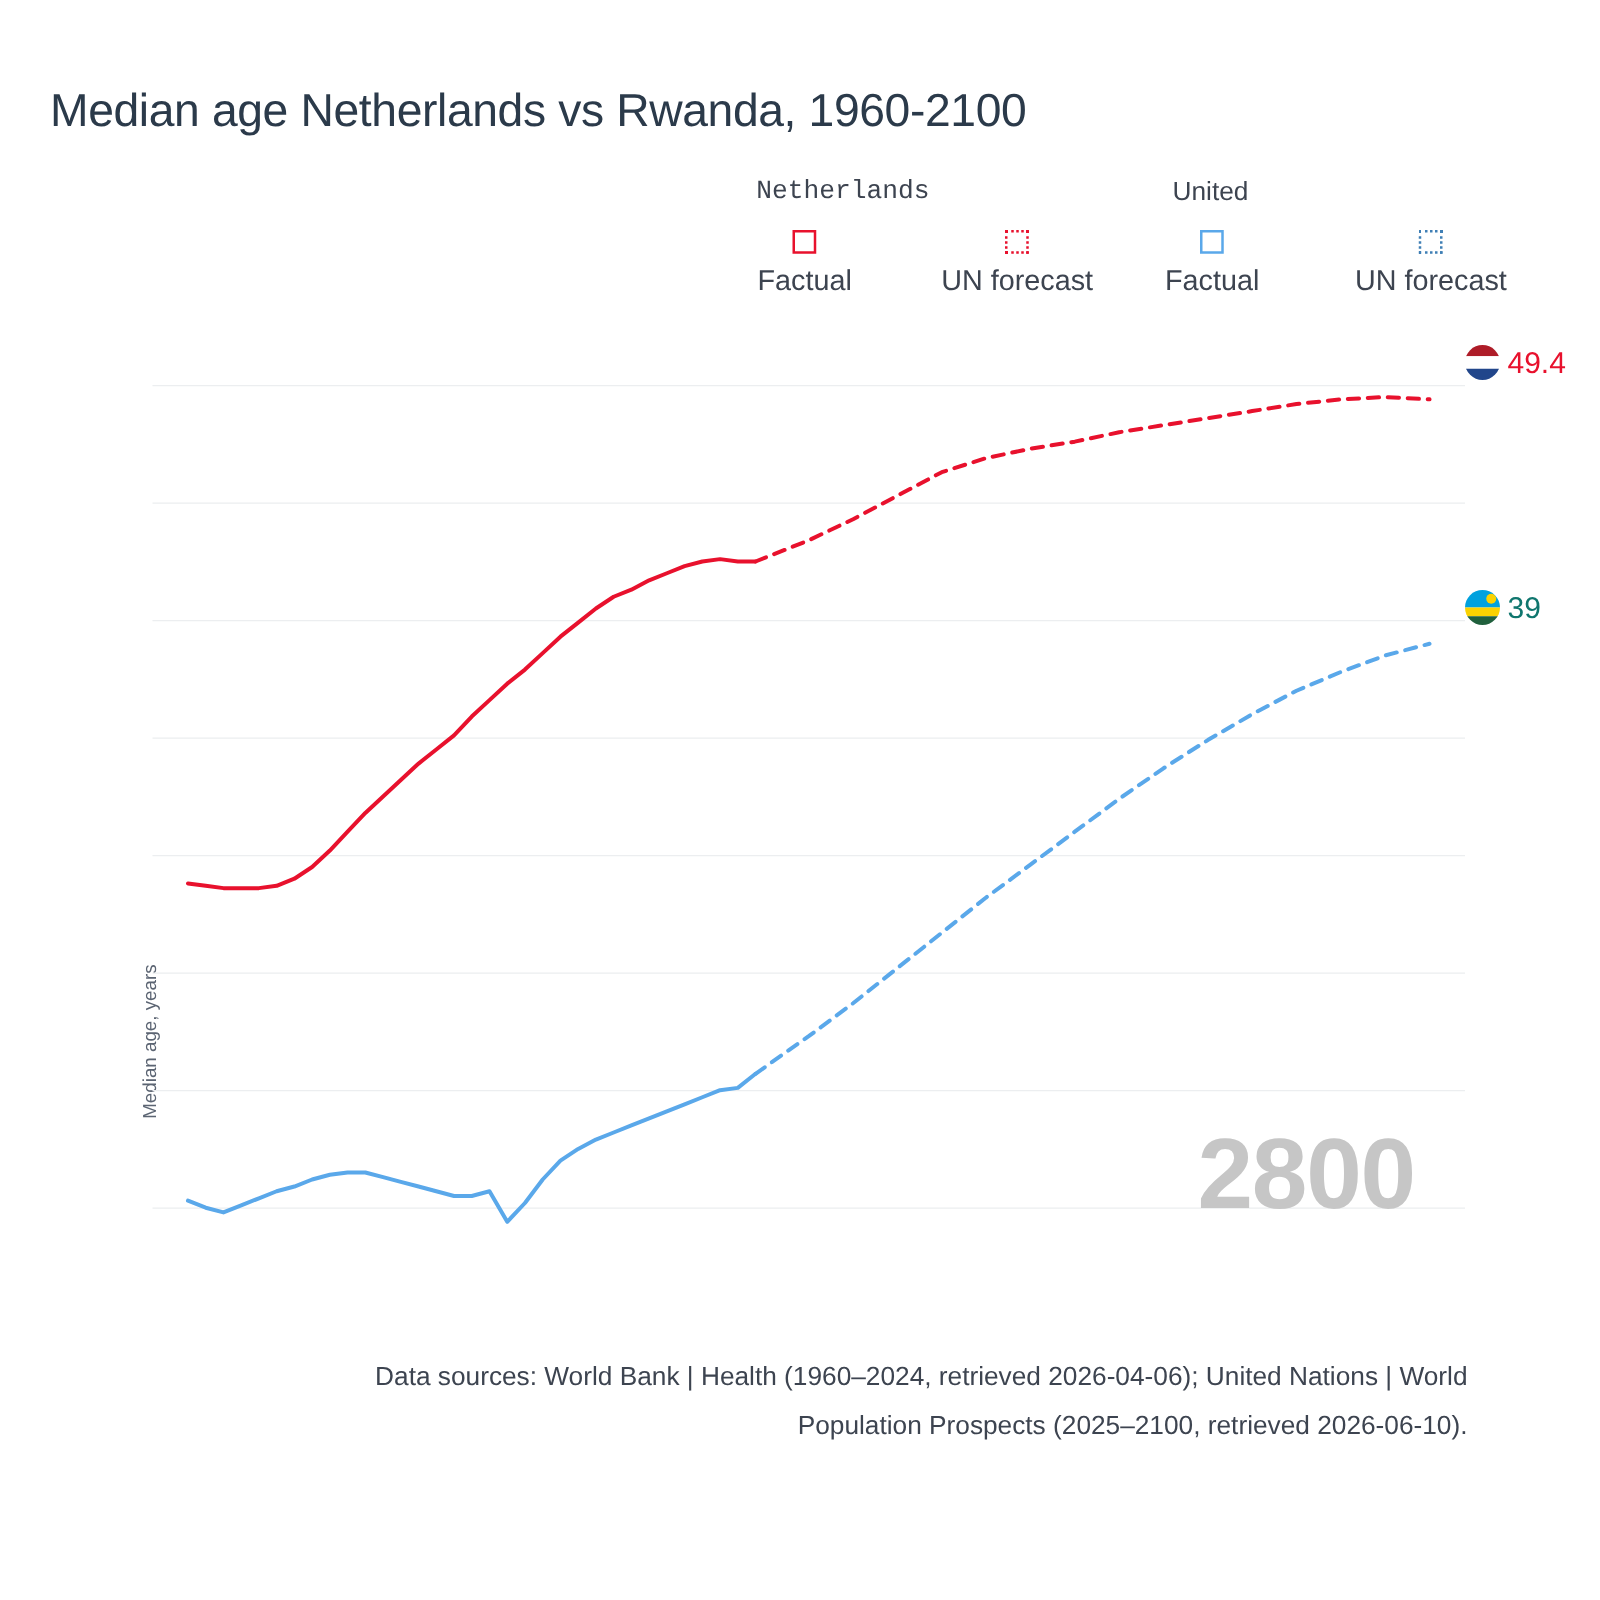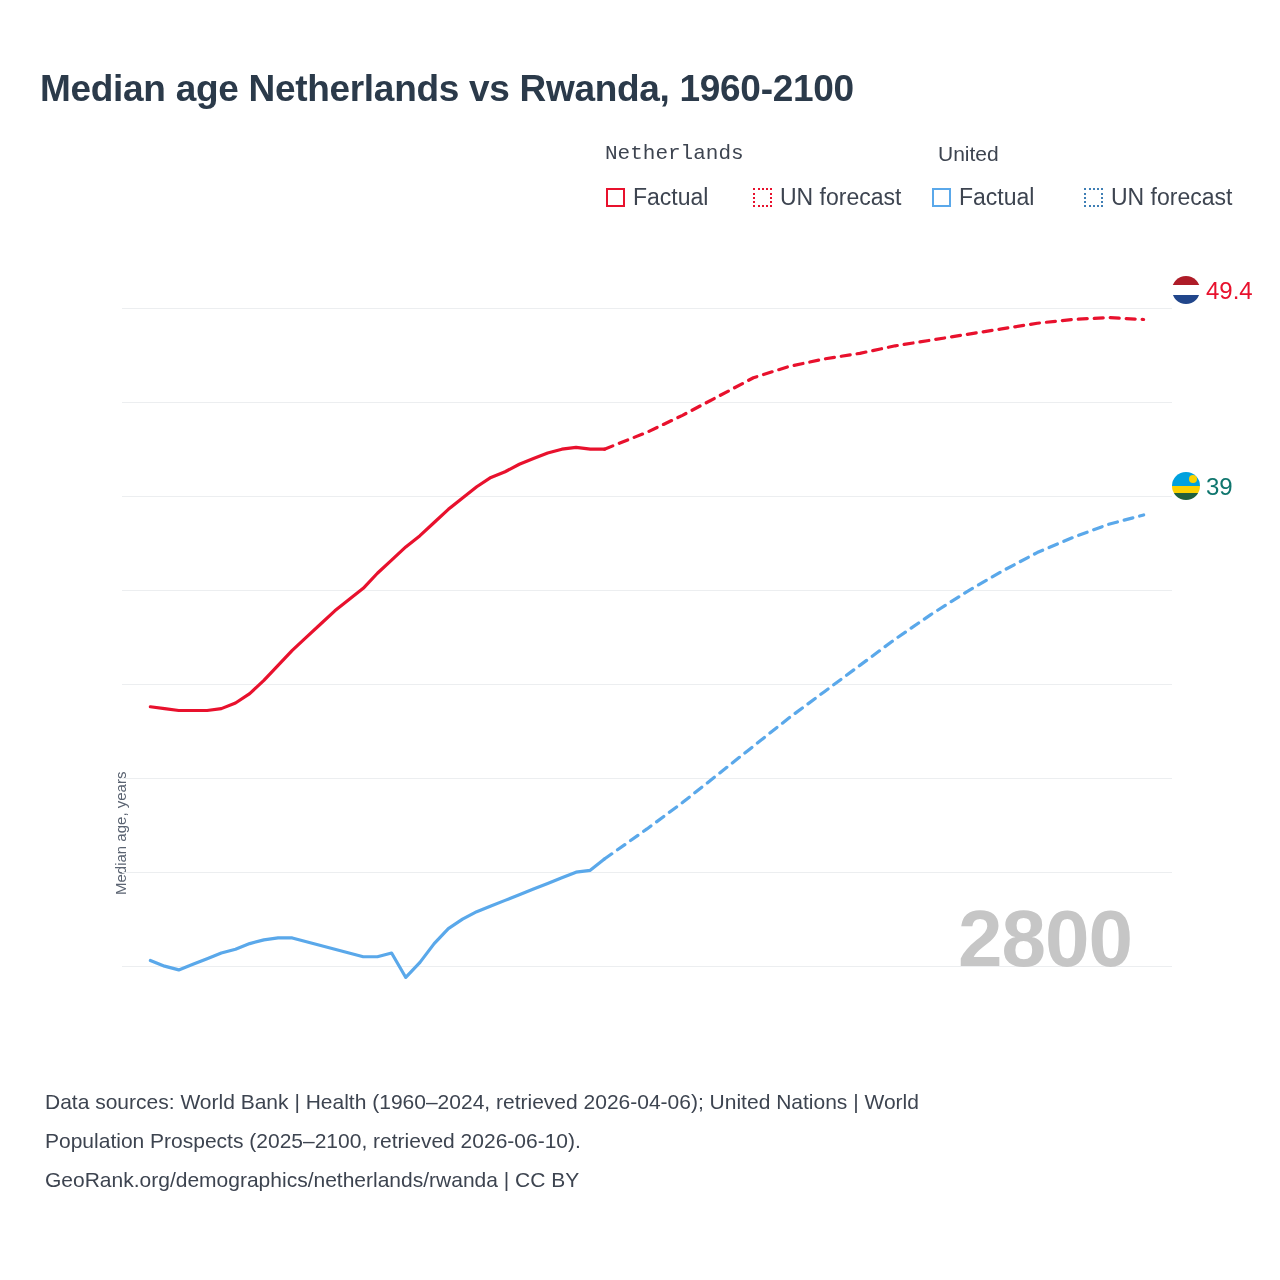--- a/index.html
+++ b/index.html
@@ -16,21 +16,21 @@
   #chart-root {
     position: absolute;
     left: 0; top: 0;
     width: 1280px; height: 1280px;
   }
   .title {
     position: absolute;
     left: 40px;
     top: 68px;
     font-size: 37px;
-    font-weight: bold;
+    font-weight: normal;
     color: #2b3a4a;
     letter-spacing: -0.3px;
     white-space: nowrap;
   }
   
   .legend {
     position: absolute;
     left: 600px;
     top: 142px;
     width: 660px;
@@ -46,20 +46,21 @@
   .lg-rw { left: 338px; top: 0px; }
   .legend-item {
     position: absolute;
     top: 42px;
     display: flex;
     align-items: center;
     gap: 8px;
     font-size: 23px;
     color: #3d4450;
     white-space: nowrap;
+    flex-direction: column;
   }
   .li-1 { left: 6px; }
   .li-2 { left: 153px; }
   .li-3 { left: 332px; }
   .li-4 { left: 484px; }
   .swatch {
     width: 19px; height: 19px;
     background: #ffffff;
   }
   .sw-solid-red { border: 2px solid #e8112d; }
@@ -122,23 +123,24 @@
   .flag-nl .b2 { position:absolute; left:0; top:9.33px; width:28px; height:9.33px; background:#ffffff; }
   .flag-nl .b3 { position:absolute; left:0; top:18.66px; width:28px; height:9.34px; background:#21468b; }
   .flag-rw .b1 { position:absolute; left:0; top:0; width:28px; height:14px; background:#00a1de; }
   .flag-rw .b2 { position:absolute; left:0; top:14px; width:28px; height:7px; background:#fad201; }
   .flag-rw .b3 { position:absolute; left:0; top:21px; width:28px; height:7px; background:#20603d; }
   .flag-rw .sun { position:absolute; right:3px; top:3px; width:8px; height:8px; border-radius:50%; background:#fad201; }
 
   
   .footer {
     position: absolute;
-    left: 45px;
+    left: 24px;
     top: 1085px;
     width: 1150px;
+    text-align: right;
   }
   .footer-line {
     font-size: 21px;
     color: #3d4450;
     line-height: 33px;
   }
   .footer-src { margin-bottom: 6px; }
 </style>
 </head>
 <body>
@@ -204,16 +206,15 @@
     <span class="b1"></span>
       <span class="b2"></span>
       <span class="b3"></span>
       <span class="sun"></span>
   </div>
   <div class="endlabel el-rw">39</div>
 
   <div class="footer">
     <div class="footer-line footer-src">Data sources: World Bank | Health (1960–2024, retrieved 2026-04-06); United Nations | World</div>
     <div class="footer-line footer-src">Population Prospects (2025–2100, retrieved 2026-06-10).</div>
-    <div class="footer-line">GeoRank.org/demographics/netherlands/rwanda | CC BY</div>
   </div>
 
 </div>
 
 </body></html>

